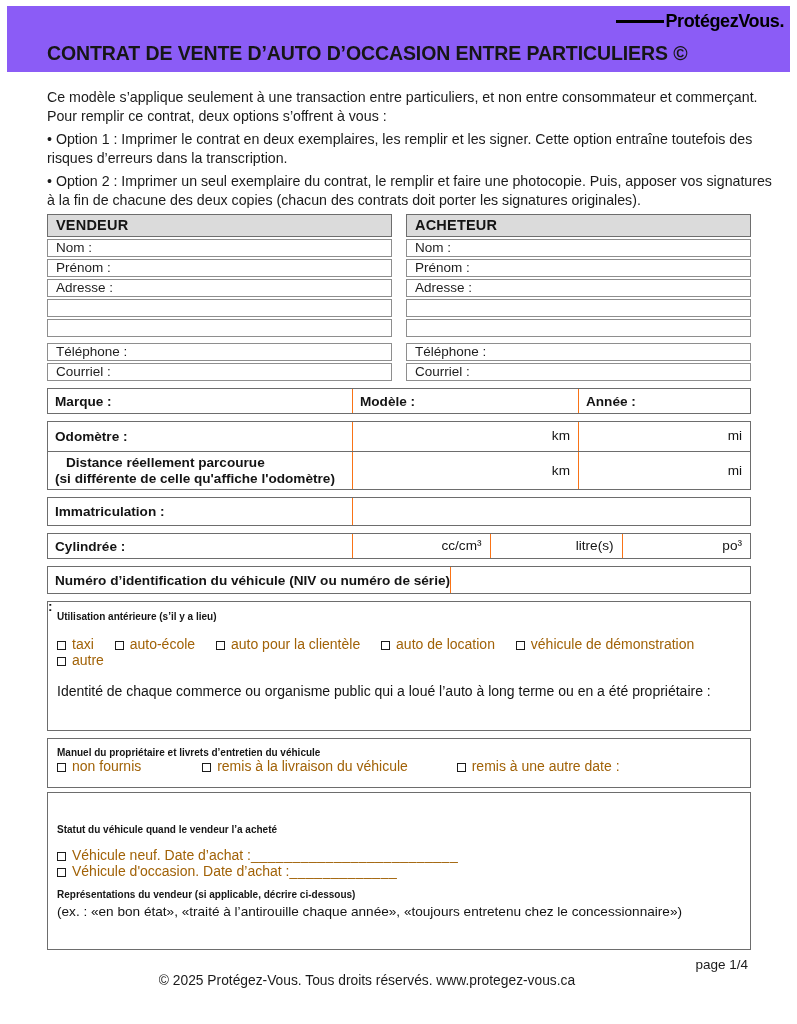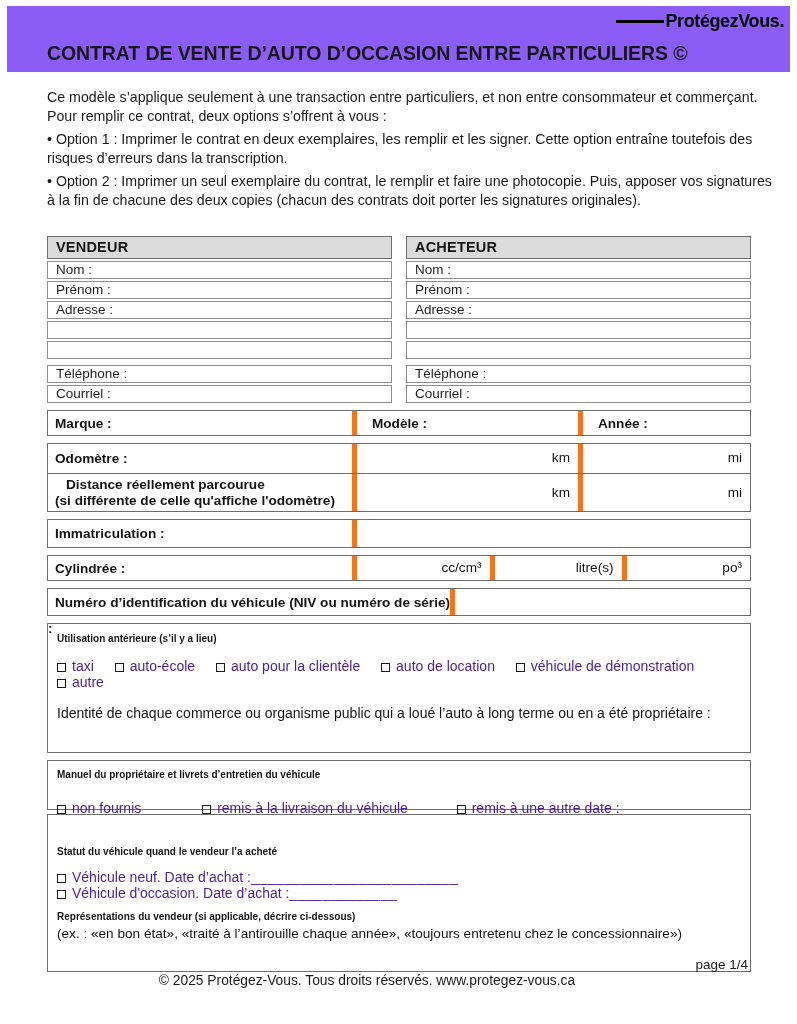--- a/index.html
+++ b/index.html
@@ -31,61 +31,61 @@
   }
   
   .content { position: absolute; left: 47px; top: 88px; width: 704px; }
   .intro { width: 727px; font-size: 14.2px; line-height: 19px; margin-bottom: 4px; color:#1b1b1b; }
   
   .parties { display: flex; gap: 14px; margin-top: 4px; }
   .party { width: 345px; }
   .party-header {
     height: 23px; line-height: 21px; padding-left: 8px;
     background: #dbdbdb; border: 1px solid #6d6d6d;
-    font-weight: bold; font-size: 14.5px; letter-spacing: 0.2px; margin-top: 22px;
+    font-weight: bold; font-size: 14.5px; letter-spacing: 0.2px;
   }
   .prow {
     height: 18px; line-height: 16px; padding-left: 8px;
     border: 1px solid #8e8e8e; margin-top: 2px;
     font-size: 13.5px; color:#1e1e1e;
   }
   .prow.gap { margin-top: 6px; }
   
   .vtable { border: 1px solid #6d6d6d; margin-top: 7px; width: 704px; }
   .vrow { display: flex; }
   .vrow + .vrow { border-top: 1px solid #6d6d6d; }
   .cell { position: relative; }
-  .cell + .cell { border-left: 5px solid #f97316; padding-left: 8px; }
+  .cell + .cell { border-left: 1px solid #f97316; }
   .lbl { font-weight: bold; font-size: 13.6px; padding-left: 7px; }
   .unit { font-size: 13.6px; text-align: right; padding-right: 8px; display:block; }
   .c1 { width: 43.3%; } .c2 { width: 32.2%; } .c3 { flex: 1; }
   .u1 { width: 19.6%; } .u2 { width: 18.8%; } .u3 { flex: 1; }
   .h25 { height: 24px; line-height: 23px; }
   .h29 { height: 29px; line-height: 28px; }
   .h38 { height: 38px; line-height: 37px; }
   .h27 { height: 27px; line-height: 26px; }
   .h26 { height: 26px; line-height: 25px; }
   .two-line { line-height: 15.5px; padding-top: 3px; font-size: 13.2px; }
   .niv-label { width: 57.3%; }
   
   .box { border: 1px solid #6d6d6d; margin-top: 7px; width: 704px; padding: 9px 9px 0 9px; }
   .sec-title { font-weight: bold; font-size: 10px; color:#161616; }
-  .cbrow { font-size: 14px; color:#4c1d95; }
+  .cbrow { font-size: 14px; color:#a16207; }
   .cbitem { display: inline-block; white-space: nowrap; }
   .cb {
     display: inline-block; width: 9px; height: 9px;
     border: 1.6px solid #1c1c1c; margin-right: 6px; vertical-align: -0.5px;
   }
   .uline { letter-spacing: 0.5px; }
   .box-utilisation { height: 130px; }
   .box-utilisation .cbrow { margin-top: 14px; }
   .box-utilisation .cbitem { margin-right: 17px; }
   .identite { margin-top: 15px; font-size: 14px; }
   .box-manuel { height: 50px; padding-top: 8px; }
-  .box-manuel .cbrow { margin-top: 20px; }
+  .box-manuel .cbrow { margin-top: 0; }
   .box-manuel .cbitem.m1 { margin-right: 57px; }
   .box-manuel .cbitem.m2 { margin-right: 45px; }
   .box-statut { height: 158px; margin-top: 4px; }
   .statut-title { margin-top: 22px; }
   .box-statut .cbrow { margin-top: 12px; }
   .box-statut .cbitem.s1 { width: 385px; }
   .rep-title { margin-top: 10px; }
   .rep-hint { margin-top: 4px; font-size: 13.6px; }
   
   .page-num { position: absolute; top: 957px; right: 49px; font-size: 13.5px; color:#1b1b1b; }

